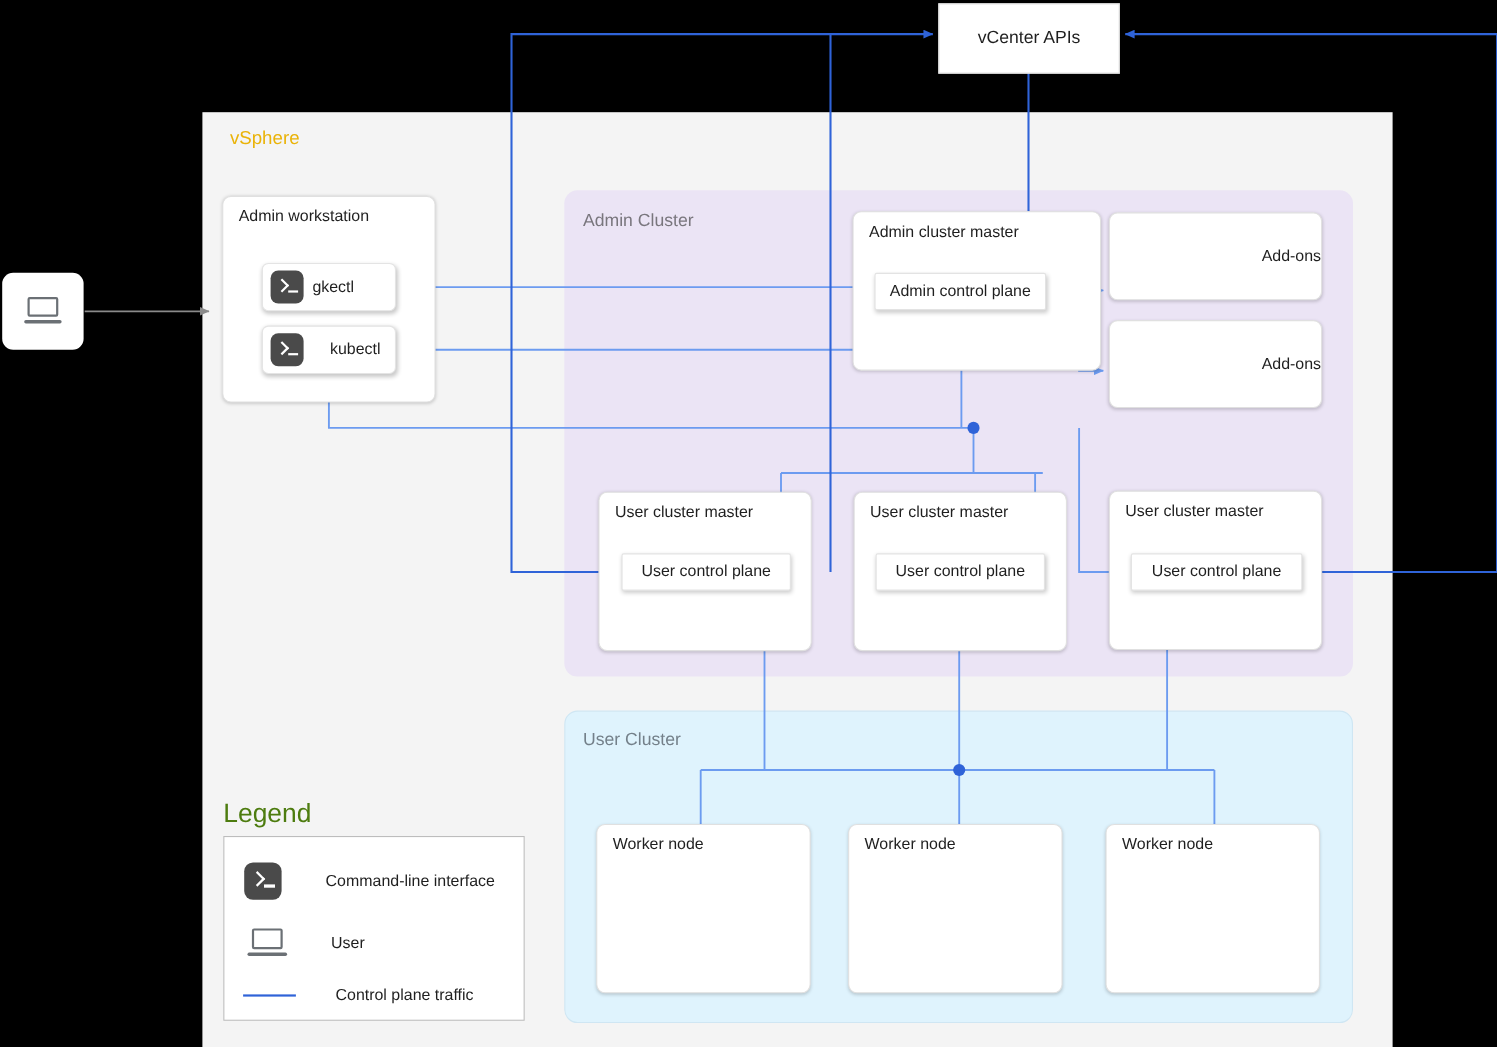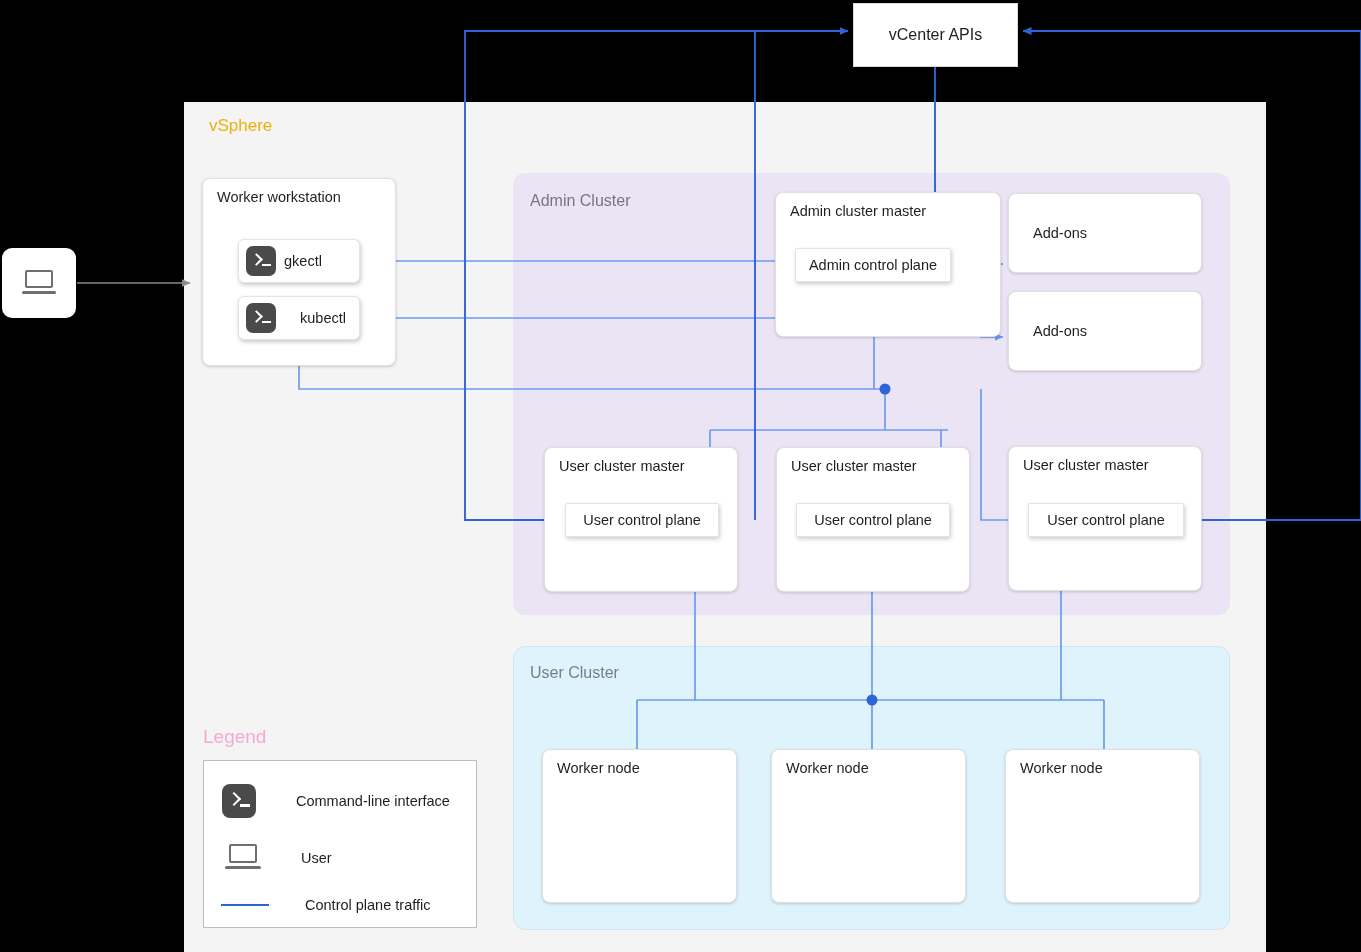--- a/index.html
+++ b/index.html
@@ -19,21 +19,21 @@
   .usercluster{position:absolute;left:513px;top:646px;width:717px;height:284px;
                background:#dff3fd;border-radius:12px;border:1px solid #cfe6f3;
                box-sizing:border-box;}
   .usercluster-label{position:absolute;left:530px;top:664px;font-size:16px;color:#74808a;}
 
   
   .box{position:absolute;background:#fff;border:1px solid #e0e0e0;border-radius:8px;
        box-shadow:0 1px 3px rgba(0,0,0,.17);box-sizing:border-box;}
   .box > .title{position:absolute;left:14px;top:10px;font-size:14.5px;color:#1f1f1f;
                 white-space:nowrap;}
-  .box.center{display:flex;align-items:center;justify-content:flex-start;font-size:14.5px;
+  .box.center{display:flex;align-items:center;justify-content:flex-end;font-size:14.5px;
               color:#1f1f1f;padding-left:24px;}
 
   .plane{position:absolute;background:#fff;border:1px solid #e3e3e3;border-radius:2px;
          box-shadow:1px 2px 4px rgba(0,0,0,.2);box-sizing:border-box;
          display:flex;align-items:center;justify-content:center;
          font-size:14.5px;color:#1f1f1f;}
 
   
   .vcenter{position:absolute;left:853px;top:3px;width:165px;height:64px;background:#fff;
            border:1px solid #d9d9d9;display:flex;align-items:center;justify-content:center;
@@ -58,21 +58,21 @@
   
   .userbox{position:absolute;left:2px;top:248px;width:74px;height:70px;background:#fff;
            border-radius:10px;display:flex;align-items:center;justify-content:center;}
   .laptop{width:34px;height:26px;position:relative;}
   .laptop .screen{position:absolute;left:3px;top:0;width:28px;height:18px;
         border:2.5px solid #6b7075;border-radius:2px;box-sizing:border-box;}
   .laptop .base{position:absolute;left:0;top:21px;width:34px;height:2.8px;
         background:#6b7075;border-radius:2px;}
 
   
-  .legend-title{position:absolute;left:203px;top:726px;font-size:19px;color:#f9a8d4;}
+  .legend-title{position:absolute;left:203px;top:726px;font-size:24px;color:#4d7c0f;}
   .legend{position:absolute;left:203px;top:760px;width:274px;height:168px;background:#fff;
           border:1px solid #bdbdbd;box-sizing:border-box;}
   .legend-row{position:absolute;display:flex;align-items:center;left:18px;gap:20px;}
   .legend-row .txt{font-size:14.5px;color:#1f1f1f;margin-left:20px;}
   .legend-term{width:34px;height:34px;border-radius:8px;background:#4a4a4a;position:relative;
         flex:0 0 auto;}
   .legend-term::before{content:"";position:absolute;left:7px;top:10px;width:8px;height:8px;
         border-right:2.6px solid #fff;border-bottom:2.6px solid #fff;transform:rotate(-45deg);}
   .legend-term::after{content:"";position:absolute;left:18px;top:20px;width:10px;height:2.6px;
         background:#fff;}
@@ -168,21 +168,21 @@
   </div>
 
   <div class="userbox">
     <div class="laptop">
       <div class="screen"></div>
       <div class="base"></div>
     </div>
   </div>
 
   <div class="box adminws">
-    <span class="title">Worker workstation</span>
+    <span class="title">Admin workstation</span>
   </div>
   <div class="cli" style="left:238px;top:239px;">
     <span class="term"></span>
     <span class="lbl">gkectl</span>
   </div>
   <div class="cli" style="left:238px;top:296px;gap:16px;">
     <span class="term"></span>
     <span class="lbl">kubectl</span>
   </div>
 

